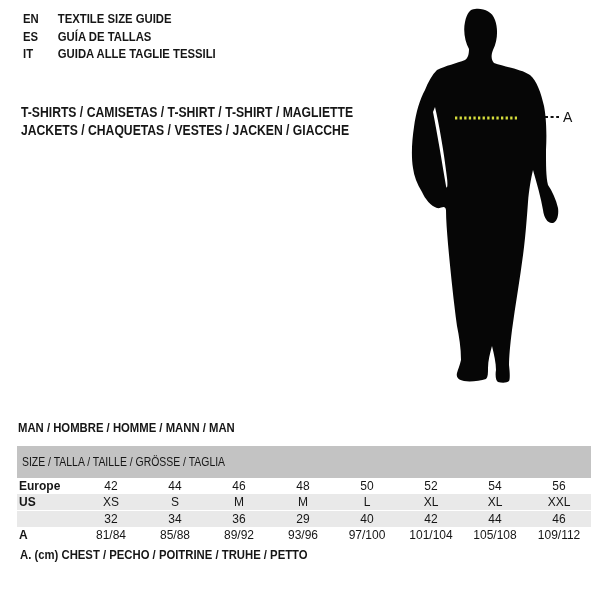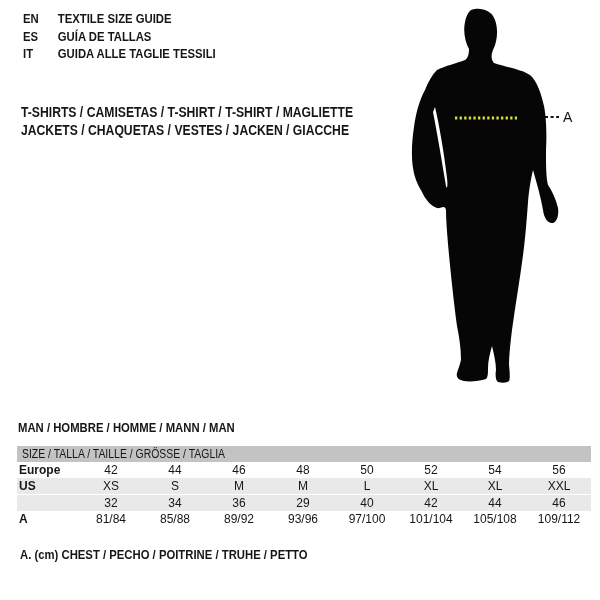--- a/index.html
+++ b/index.html
@@ -16,21 +16,21 @@
   .categories{position:absolute;left:21px;top:104px;}
   .cat-line{height:17.8px;line-height:17.8px;font-size:14px;font-weight:bold;}
   
   .figure-svg{position:absolute;left:395px;top:0;width:205px;height:400px;}
   .figure-svg text{font-family:"Liberation Sans",sans-serif;}
   
   .section-title{position:absolute;left:18px;top:419px;font-size:13px;font-weight:bold;height:17px;line-height:17px;}
   
   .size-table{position:absolute;left:17px;top:446px;width:574px;border-collapse:collapse;table-layout:fixed;font-size:12px;}
   .size-table td{padding:0;height:16px;vertical-align:middle;text-align:center;overflow:hidden;}
-  .size-table td.hdr{background:#c3c3c3;text-align:left;padding-left:5px;height:16px;}
+  .size-table td.hdr{background:#c3c3c3;text-align:left;padding-left:5px;height:32px;}
   .size-table td.lbl{text-align:left;padding-left:2px;font-weight:bold;}
   .size-table col.c-label{width:62px;}
   .size-table col.c-val{width:64px;}
   tr.stripe td{background:#e9e9e9;}
   tr.stripe-sep td{border-bottom:1.5px solid #ffffff;}
   
   .footnote{position:absolute;left:20px;top:546px;font-size:13px;font-weight:bold;height:17px;line-height:17px;}
 </style>
 </head>
 <body>

